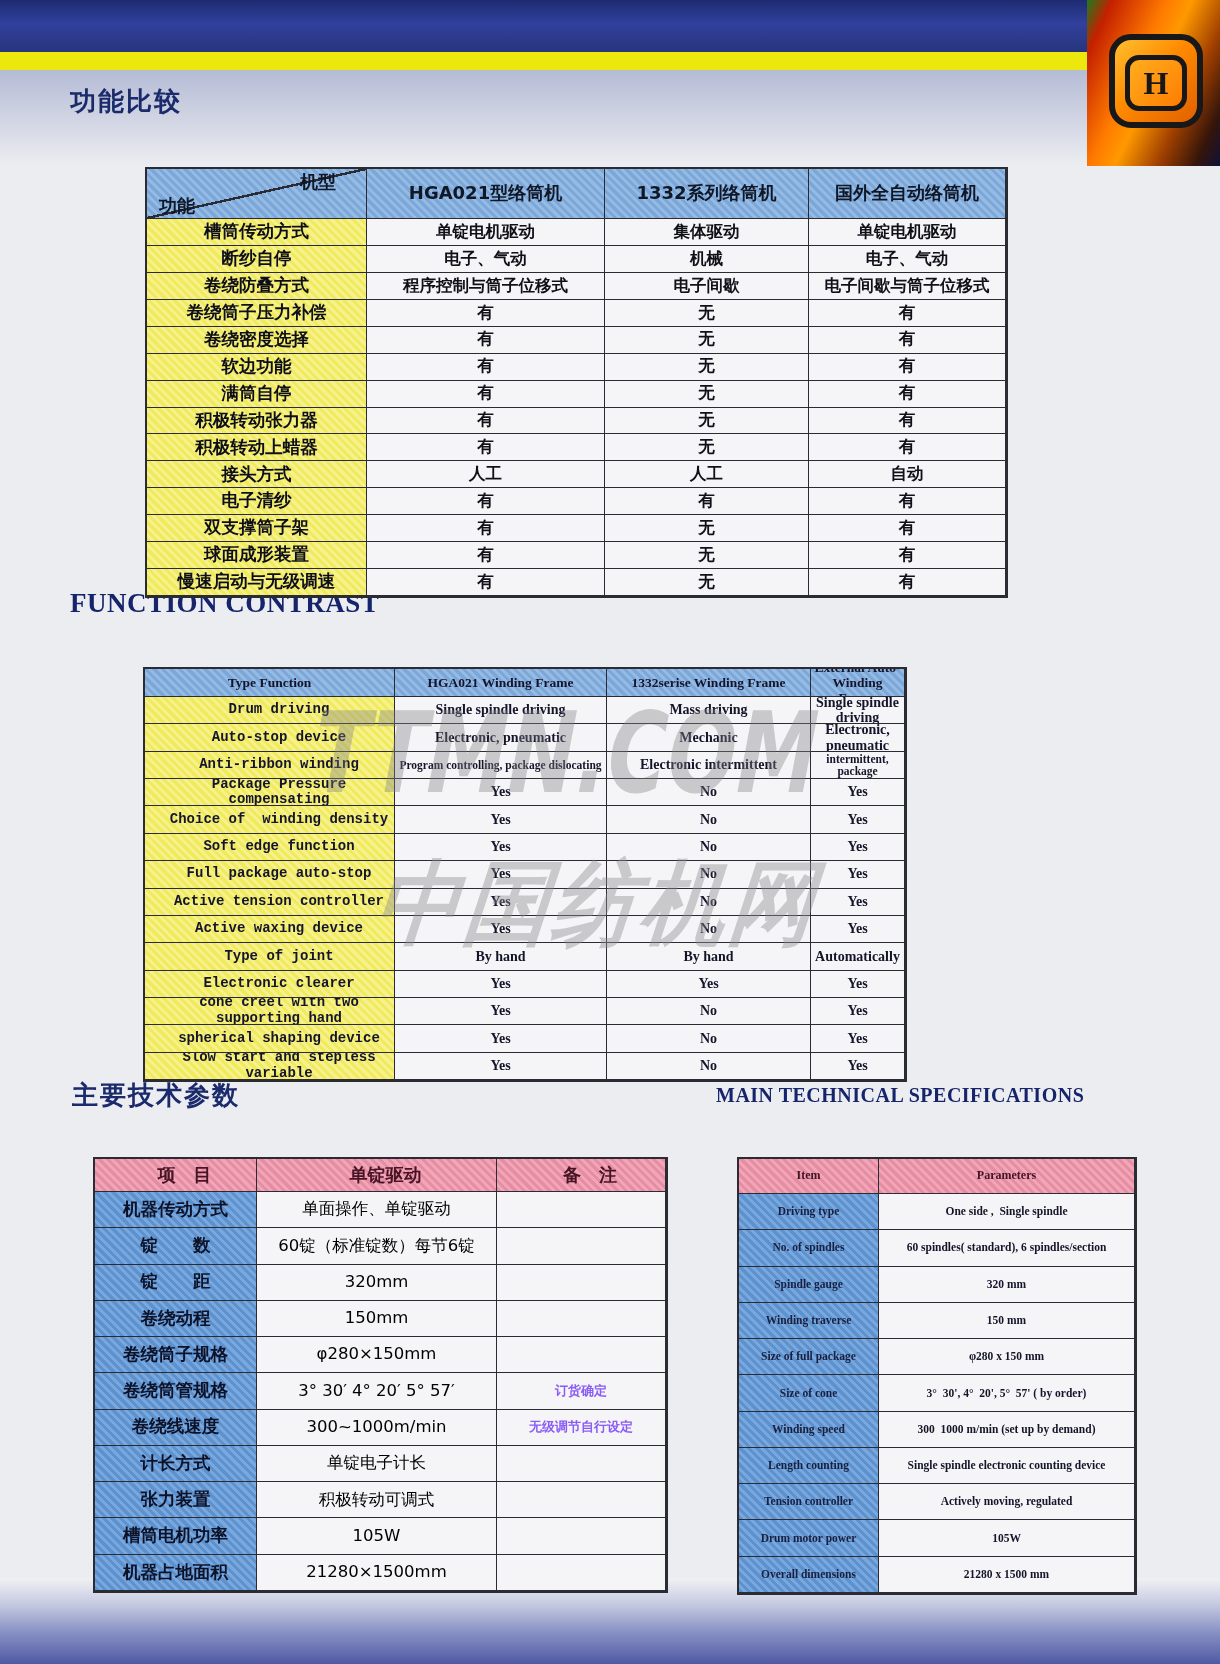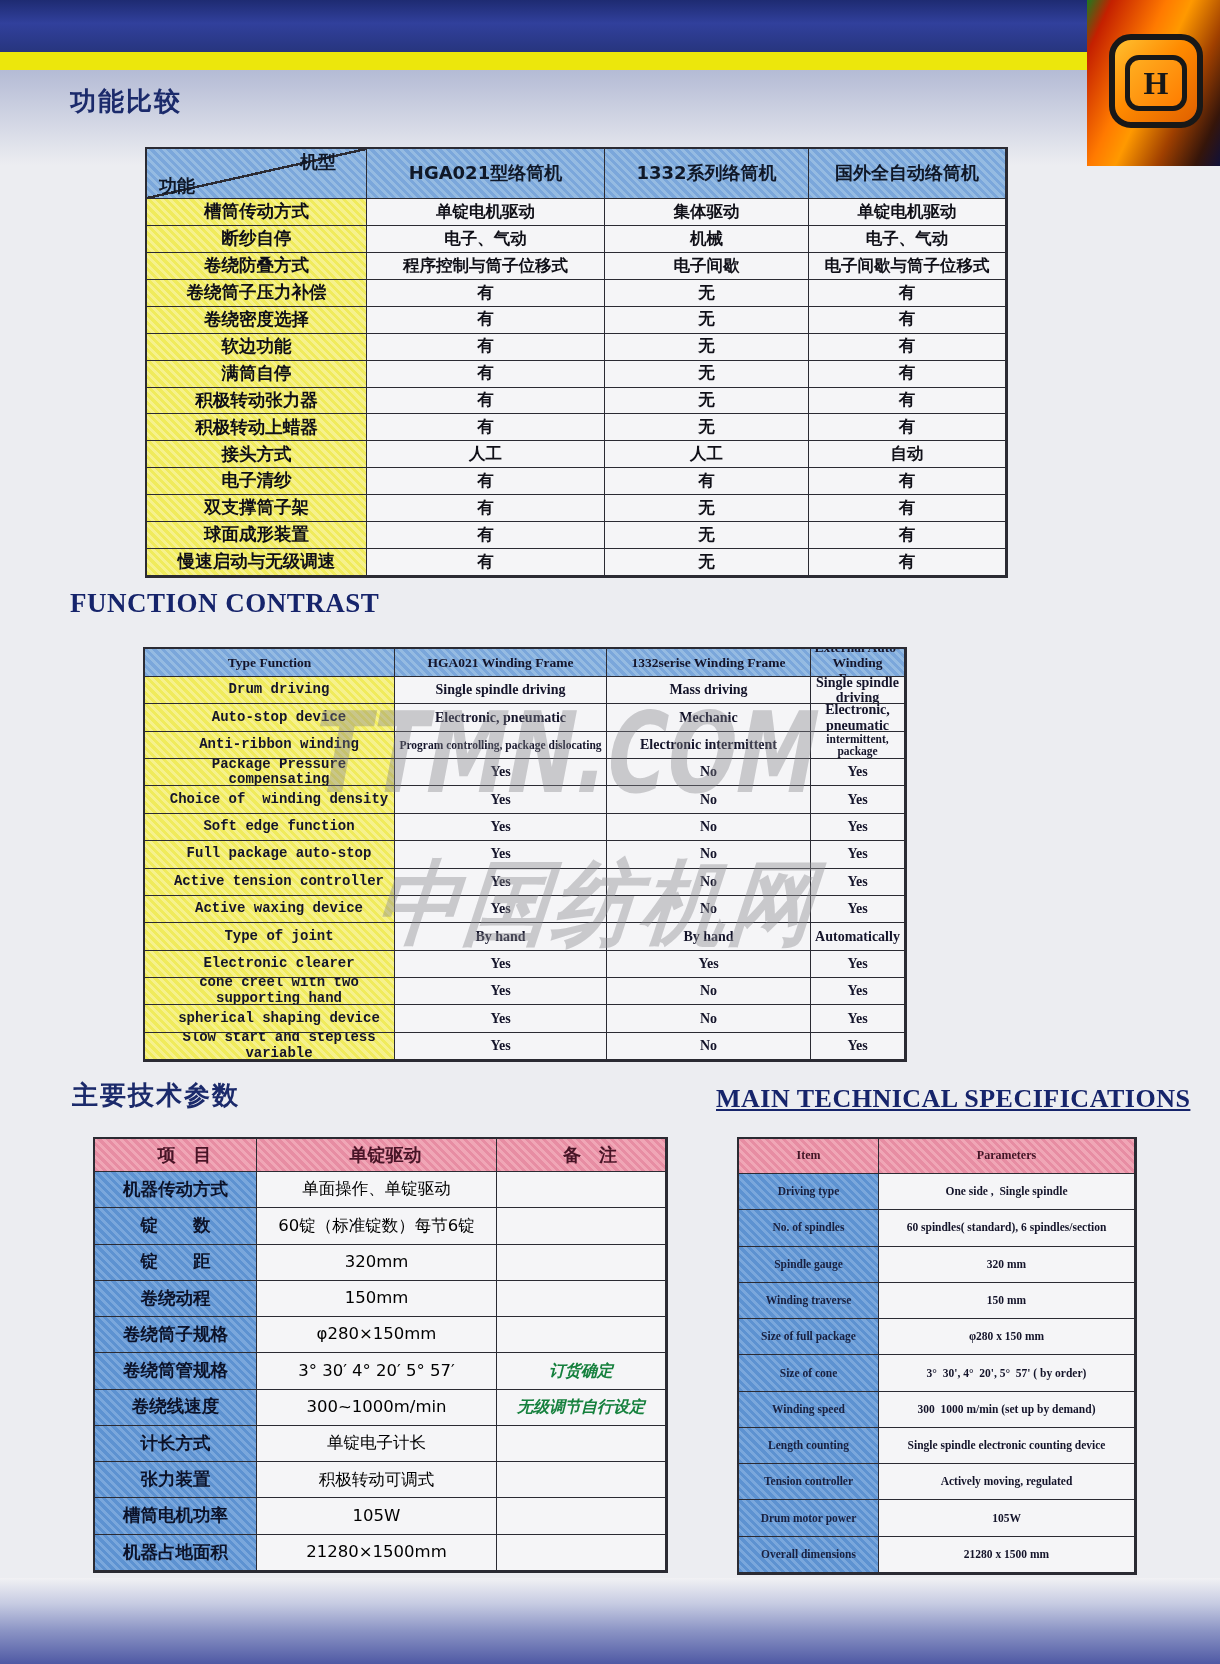--- a/index.html
+++ b/index.html
@@ -20,21 +20,21 @@
               background:linear-gradient(135deg,#ffae20,#ff7d00);display:flex;align-items:center;justify-content:center;
               transform:translateY(2px);}
   .logo-h{font-family:"Liberation Serif",serif;font-weight:900;font-size:32px;color:#181818;}
   .bottom-band{position:absolute;left:0;top:1578px;width:1220px;height:86px;
                background:linear-gradient(#f1f1f4,#c6cbe2 30%,#8a93c4 62%,#4f59a4 100%);}
   
   .title-cn{position:absolute;font-weight:800;color:#1b2a6b;font-size:26px;letter-spacing:2px;}
   .title-en{position:absolute;font-family:"Liberation Serif",serif;font-weight:700;color:#16246b;
             font-size:27px;letter-spacing:0.5px;}
   
-  .tbl{position:absolute;display:grid;border:2px solid #2b2b33;box-sizing:border-box;background:#f5f5f7;z-index:2;}
+  .tbl{position:absolute;display:grid;border:2px solid #2b2b33;box-sizing:border-box;background:#f5f5f7;z-index:2;margin-top:20px;}
   .cell{display:flex;align-items:center;justify-content:center;text-align:center;
         border-right:1.5px solid #2b2b33;border-bottom:1.5px solid #2b2b33;
         box-sizing:border-box;overflow:hidden;white-space:pre-wrap;padding:0 2px;line-height:1.12;}
   .hatch-blue {background:repeating-linear-gradient(45deg,#7ba7db 0 3px,#95bbe2 3px 6px);}
   .hatch-yellow{background:repeating-linear-gradient(45deg,#f0eb5c 0 3px,#f6f18d 3px 6px);}
   .hatch-pink {background:repeating-linear-gradient(45deg,#e78da3 0 3px,#f0a6b6 3px 6px);}
   .hatch-dblue{background:repeating-linear-gradient(45deg,#5d92d1 0 3px,#7aa7dc 3px 6px);}
   .white-cell{background:#f5f5f7;}
   
   #t1{left:145px;top:147px;width:863px;height:431px;
@@ -53,21 +53,21 @@
   #t2 .head{font-family:"Liberation Serif",serif;font-size:13.5px;font-weight:700;color:#14142a;}
   .lbl-en{font-family:Liberation Mono, monospace;font-size:14px;font-weight:700;color:#14142a;padding-left:21px;}
   .val-en{font-family:"Liberation Serif",serif;font-size:14px;font-weight:700;color:#14142a;}
   .small{font-size:11.5px;line-height:1.05;}
   
   #t3{left:93px;top:1137px;width:575px;height:436px;
       grid-template-columns:162px 240px 1fr;grid-template-rows:33px repeat(11,1fr);}
   #t3 .head{font-size:18px;font-weight:700;color:#471426;padding-left:20px;}
   .lbl-cn3{font-size:17.5px;font-weight:700;color:#0c1228;}
   .val-cn3{font-size:16.5px;font-weight:400;color:#000000;text-align:right;}
-  .note-cn{font-size:16px;font-weight:600;color:#15803d;font-style:italic;}
+  .note-cn{font-size:13px;font-weight:600;color:#8b5cf6;}
   
   #t4{left:737px;top:1137px;width:400px;height:438px;
       grid-template-columns:140px 1fr;grid-template-rows:35px repeat(11,1fr);}
   #t4 .head{font-family:"Liberation Serif",serif;font-size:12px;font-weight:700;color:#401525;}
   .lbl-en4{font-family:"Liberation Serif",serif;font-size:11.5px;font-weight:700;color:#19203f;}
   .val-en4{font-family:"Liberation Serif",serif;font-size:11.5px;font-weight:700;color:#14142a;}
   
   .wm{position:absolute;z-index:6;pointer-events:none;font-weight:900;font-style:italic;
       color:rgba(128,128,134,0.38);}
   .wm1{left:318px;top:688px;font-size:112px;transform:scaleX(0.72) skewX(-4deg);transform-origin:left top;letter-spacing:1px;}
@@ -219,21 +219,21 @@
       <div class="cell white-cell val-en">Yes</div>
       <div class="cell white-cell val-en">No</div>
       <div class="cell white-cell val-en">Yes</div>
       <div class="cell hatch-yellow lbl-en">Slow start and stepless variable</div>
       <div class="cell white-cell val-en">Yes</div>
       <div class="cell white-cell val-en">No</div>
       <div class="cell white-cell val-en">Yes</div>
     </div>
 
   <div class="title-cn" style="left:72px;top:1078px;">主要技术参数</div>
-  <div class="title-en" style="left:716px;top:1084px;font-size:26px;text-decoration:underline;">MAIN TECHNICAL SPECIFICATIONS</div>
+  <div class="title-en" style="left:716px;top:1084px;font-size:20px;">MAIN TECHNICAL SPECIFICATIONS</div>
 
   <div class="tbl" id="t3">
     <div class="cell head hatch-pink">项　目</div>
     <div class="cell head hatch-pink">单锭驱动</div>
     <div class="cell head hatch-pink">备　注</div>
   <div class="cell hatch-dblue lbl-cn3">机器传动方式</div>
       <div class="cell white-cell val-cn3">单面操作、单锭驱动</div>
       <div class="cell white-cell note-cn"></div>
       <div class="cell hatch-dblue lbl-cn3">锭　　数</div>
       <div class="cell white-cell val-cn3">60锭（标准锭数）每节6锭</div>

